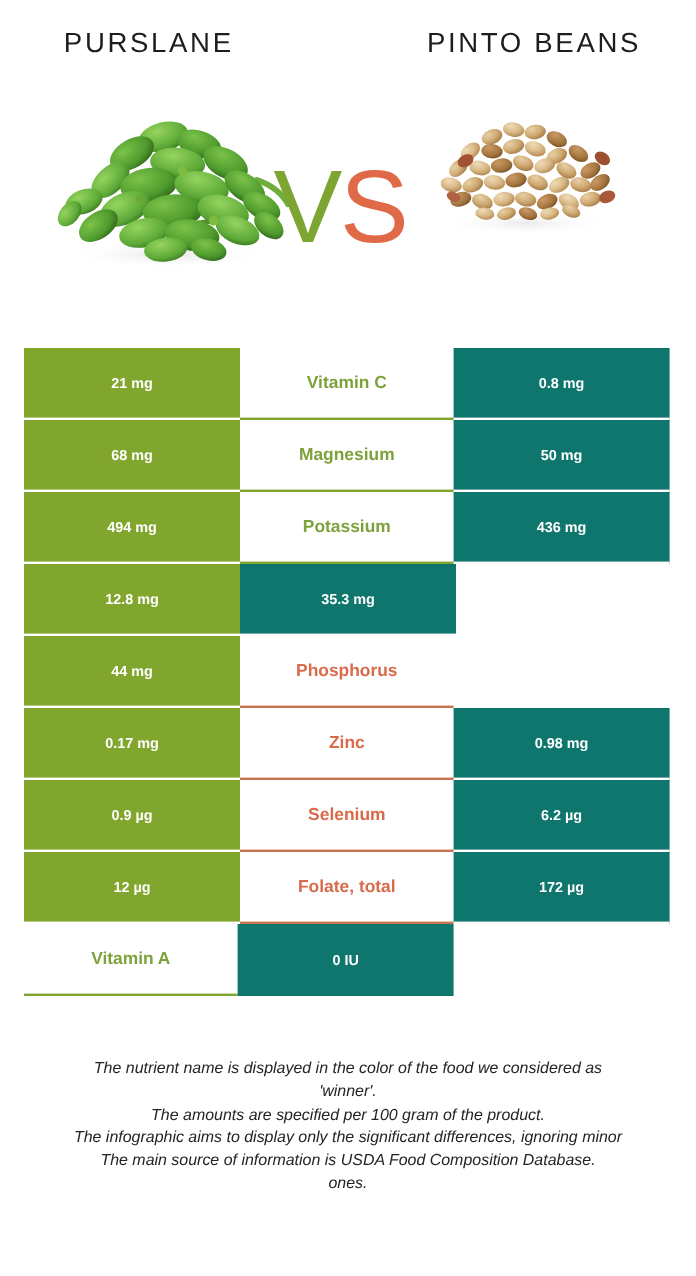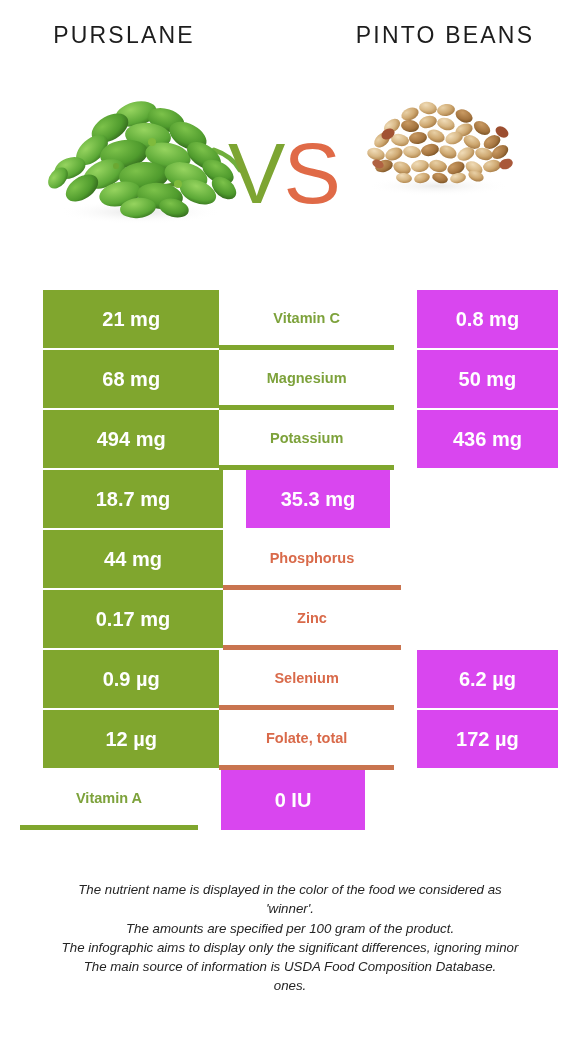--- a/index.html
+++ b/index.html
@@ -84,46 +84,45 @@
   }
   .row {
     display: flex;
     height: 60px;
     width: 100%;
   }
   .cell {
     display: flex;
     align-items: center;
     justify-content: center;
-    font-size: 20px;
+    font-size: 12px;
     font-weight: bold;
     box-sizing: border-box;
     white-space: nowrap;
-    margin-left: 23px;
   }
   .cell-left {
     width: 180px;
     background: #80a62e;
     color: #ffffff;
     border-bottom: 2px solid #ffffff;
   }
   .cell-mid {
     width: 178px;
     background: #ffffff;
     margin: 0 0px;
-    border-bottom: 5px solid #c2410c;
+    border-bottom: 2px solid #c2410c;
     font-size: 14.5px;
   }
   .cell-mid.win-green { border-bottom-color: #80a62e; }
   .cell-mid.win-orange { border-bottom-color: #c9744f; }
   .cell-mid .label.green  { color: #7da23b; }
   .cell-mid .label.orange { color: #d96a4a; }
   .cell-right {
-    width: 144px;
-    background: #d946ef;
+    width: 180px;
+    background: #0f766e;
     color: #ffffff;
     border-bottom: 2px solid #ffffff;
   }
 
   .row:last-child .cell-left,
   .row:last-child .cell-right { border-bottom: none; }
 
   
   .footer {
     position: absolute;
@@ -313,34 +312,35 @@
       <div class="cell cell-right">50 mg</div>
     </div>
     <div class="row">
       <div class="cell cell-left">494 mg</div>
       <div class="cell cell-mid win-green">
         <span class="label green">Potassium</span>
       </div>
       <div class="cell cell-right">436 mg</div>
     </div>
     <div class="row">
-      <div class="cell cell-left">18.7 mg</div>
+      <div class="cell cell-left">12.8 mg</div>
       <div class="cell cell-right">35.3 mg</div>
     </div>
     <div class="row">
       <div class="cell cell-left">44 mg</div>
       <div class="cell cell-mid win-orange">
         <span class="label orange">Phosphorus</span>
       </div>
     </div>
     <div class="row">
       <div class="cell cell-left">0.17 mg</div>
       <div class="cell cell-mid win-orange">
         <span class="label orange">Zinc</span>
       </div>
+      <div class="cell cell-right">0.98 mg</div>
     </div>
     <div class="row">
       <div class="cell cell-left">0.9 µg</div>
       <div class="cell cell-mid win-orange">
         <span class="label orange">Selenium</span>
       </div>
       <div class="cell cell-right">6.2 µg</div>
     </div>
     <div class="row">
       <div class="cell cell-left">12 µg</div>

